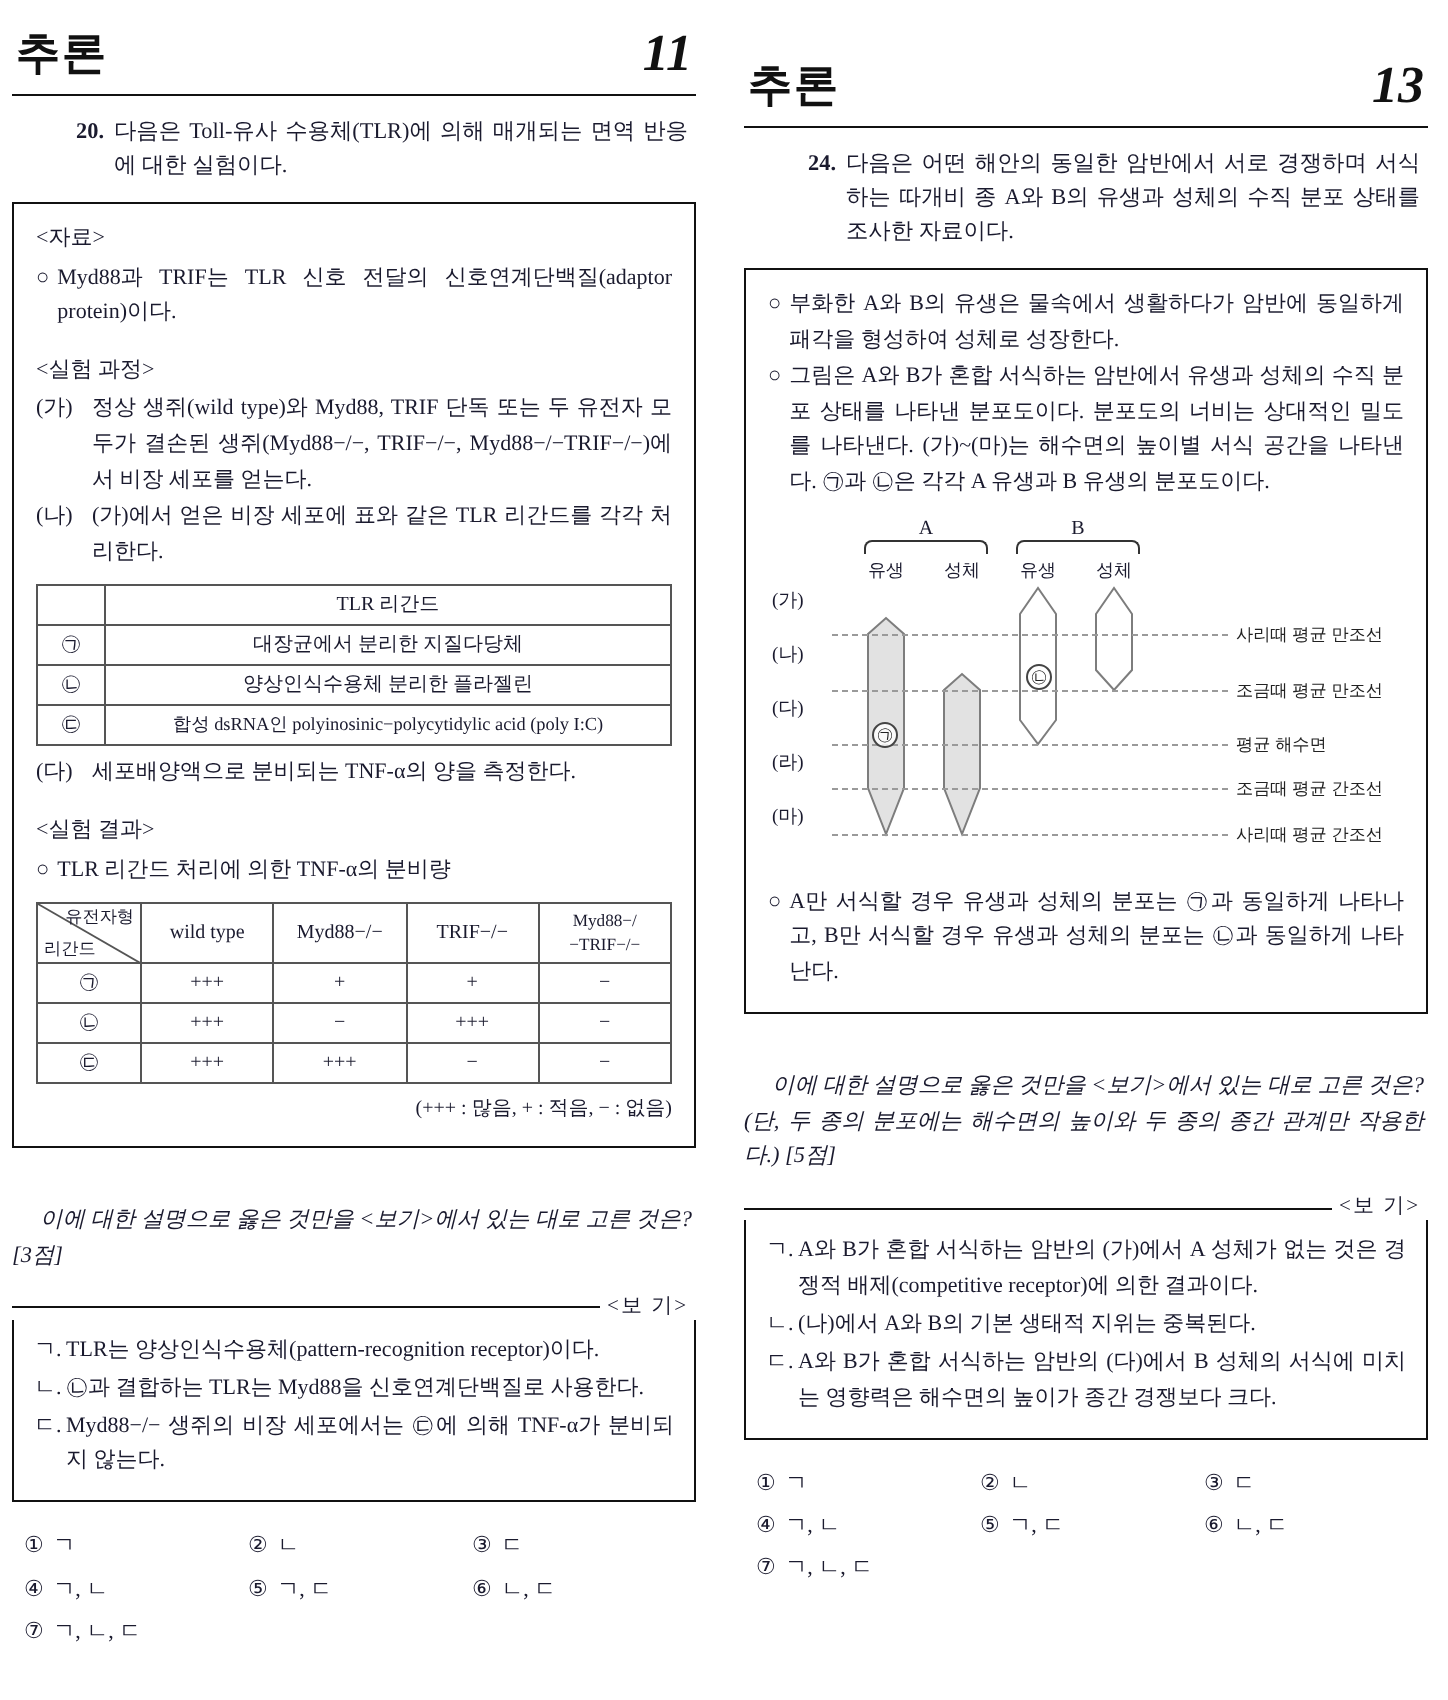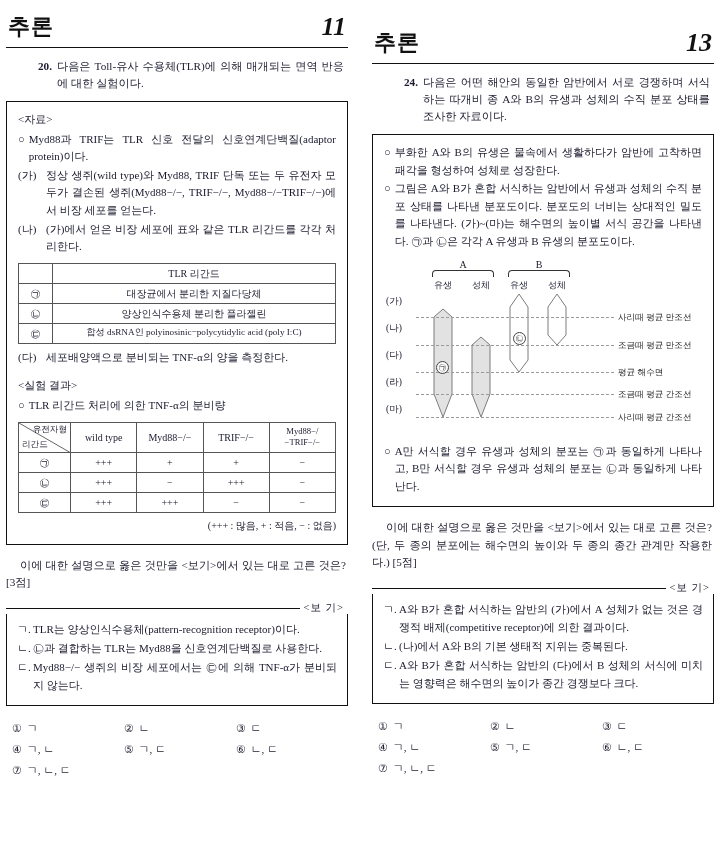--- a/index.html
+++ b/index.html
@@ -126,24 +126,25 @@
     overflow: hidden;
   }
   .diag svg { position: absolute; left: 0; top: 0; }
   .diag .tr { position: absolute; right: 3px; top: 1px; font-size: 8.6px; }
   .diag .bl { position: absolute; left: 3px; bottom: 1px; font-size: 8.6px; }
 
   
   .ask {
     font-size: 11.2px;
     line-height: 1.55;
-    margin: 12px 0 10px 0;
+    margin: 28px 0 10px 0;
     text-align: justify;
     text-indent: 14px;
     padding-right: 2px;
+    font-style: italic;
   }
 
   
   .bogi-wrap { margin: 4px 0 12px 0; position: relative; }
   .bogi-cap {
     position: relative;
     text-align: right;
     font-size: 10.5px;
     height: 13px;
     line-height: 13px;
@@ -267,20 +268,21 @@
     </div>
 
     <div class="boxed">
 
       <div class="sec-title">&lt;자료&gt;</div>
       <div class="bullet">
         <span class="mk">○</span>
         <span class="bd">Myd88과 TRIF는 TLR 신호 전달의 신호연계단백질(adaptor protein)이다.</span>
       </div>
 
+      <div class="sec-title gap">&lt;실험 과정&gt;</div>
       <div class="step">
         <span class="mk">(가)</span>
         <span class="bd">정상 생쥐(wild type)와 Myd88, TRIF 단독 또는 두 유전자 모두가 결손된 생쥐(Myd88−/−, TRIF−/−, Myd88−/−TRIF−/−)에서 비장 세포를 얻는다.</span>
       </div>
       <div class="step">
         <span class="mk">(나)</span>
         <span class="bd">(가)에서 얻은 비장 세포에 표와 같은 TLR 리간드를 각각 처리한다.</span>
       </div>
 
       <table class="tbl">
@@ -405,21 +407,21 @@
     <div class="rule"></div>
 
     <div class="qstem">
       <span class="qnum">24.</span>
       <span class="qtext">다음은 어떤 해안의 동일한 암반에서 서로 경쟁하며 서식하는 따개비 종 A와 B의 유생과 성체의 수직 분포 상태를 조사한 자료이다.</span>
     </div>
 
     <div class="boxed">
       <div class="bullet">
         <span class="mk">○</span>
-        <span class="bd">부화한 A와 B의 유생은 물속에서 생활하다가 암반에 고착하면 패각을 형성하여 성체로 성장한다.</span>
+        <span class="bd">부화한 A와 B의 유생은 물속에서 생활하다가 암반에 동일하게 패각을 형성하여 성체로 성장한다.</span>
       </div>
       <div class="bullet">
         <span class="mk">○</span>
         <span class="bd">그림은 A와 B가 혼합 서식하는 암반에서 유생과 성체의 수직 분포 상태를 나타낸 분포도이다. 분포도의 너비는 상대적인 밀도를 나타낸다. (가)~(마)는 해수면의 높이별 서식 공간을 나타낸다. ㉠과 ㉡은 각각 A 유생과 B 유생의 분포도이다.</span>
       </div>
 
       <div class="diagram">
 
         <div class="grp-lab" style="left:46px; top:0px; width:62px;">A</div>
         <div class="grp-lab" style="left:122px; top:0px; width:62px;">B</div>

